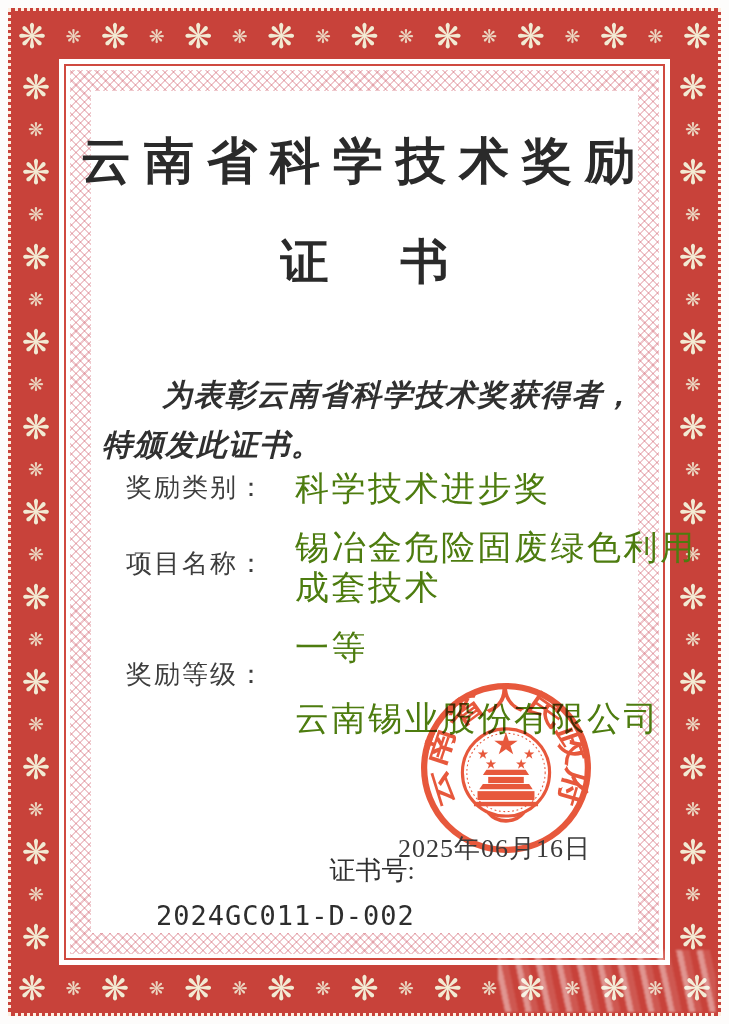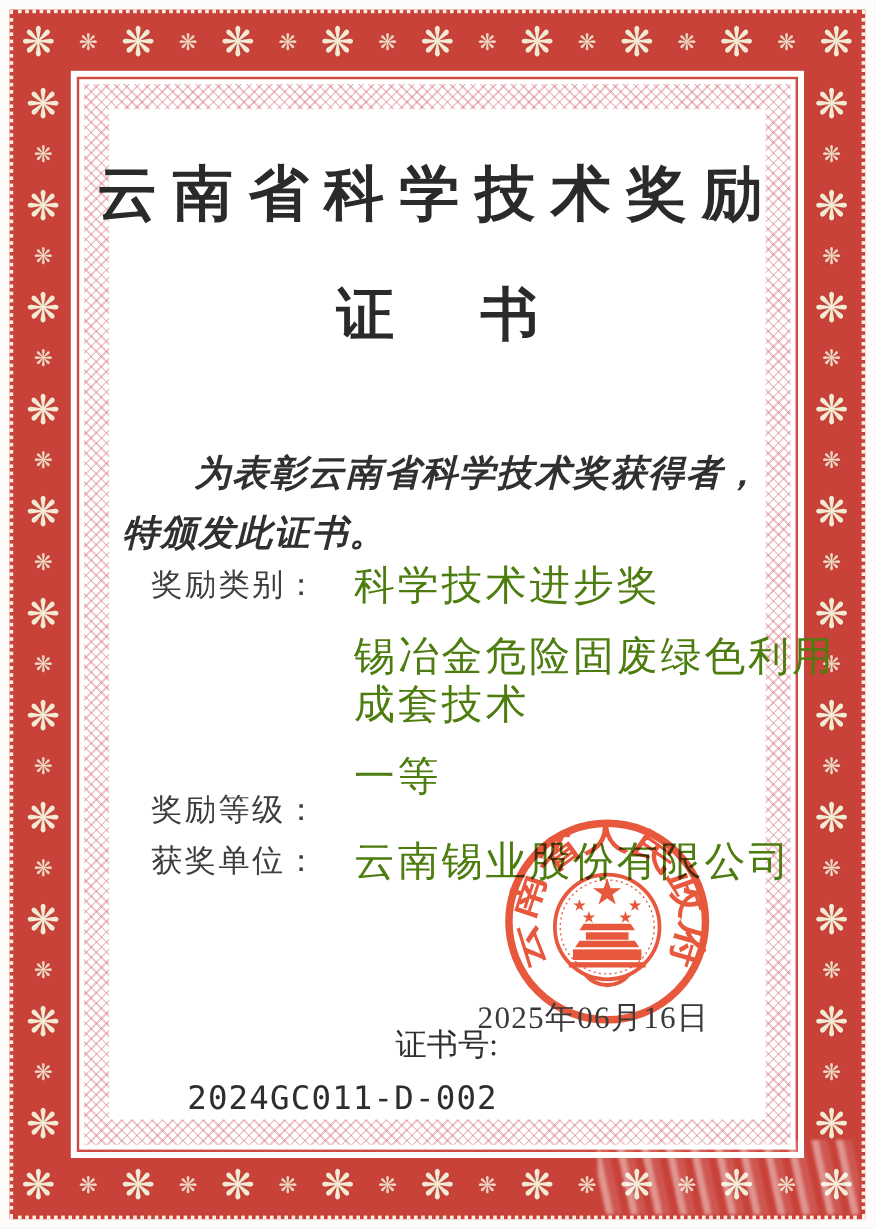--- a/index.html
+++ b/index.html
@@ -151,26 +151,26 @@
     </div>
   </div>
 
   <div class="abs title">云南省科学技术奖励</div>
   <div class="abs subtitle">证　书</div>
   <div class="abs row-label" id="lbl1">奖励类别：</div>
 
   <div class="abs preamble">为表彰云南省科学技术奖获得者，特颁发此证书。</div>
   <div class="abs row-value" id="val1">科学技术进步奖</div>
 
+  <div class="abs row-label" id="lbl2">项目名称：</div>
   <div class="abs row-value" id="val2">锡冶金危险固废绿色利用成套技术</div>
 
   <div class="abs row-label" id="lbl3">奖励等级：</div>
   <div class="abs row-value" id="val3">一等</div>
 
-  <div class="abs row-label" id="lbl4">获奖单位：</div>
   <div class="abs row-value" id="val4">云南锡业股份有限公司</div>
 
   <div class="abs seal">
     <svg viewBox="0 0 200 200">
       <circle cx="100" cy="100" r="92" fill="none" stroke="var(--seal)" stroke-width="7"></circle>
       <defs>
         <path id="sealArc" d="M 44.3 139 A 68 68 0 1 1 155.7 139" fill="none"></path>
       </defs>
       <text font-size="33" fill="var(--seal)">
         <textPath href="#sealArc" startOffset="0" textLength="295" lengthAdjust="spacingAndGlyphs">云南省人民政府</textPath>

